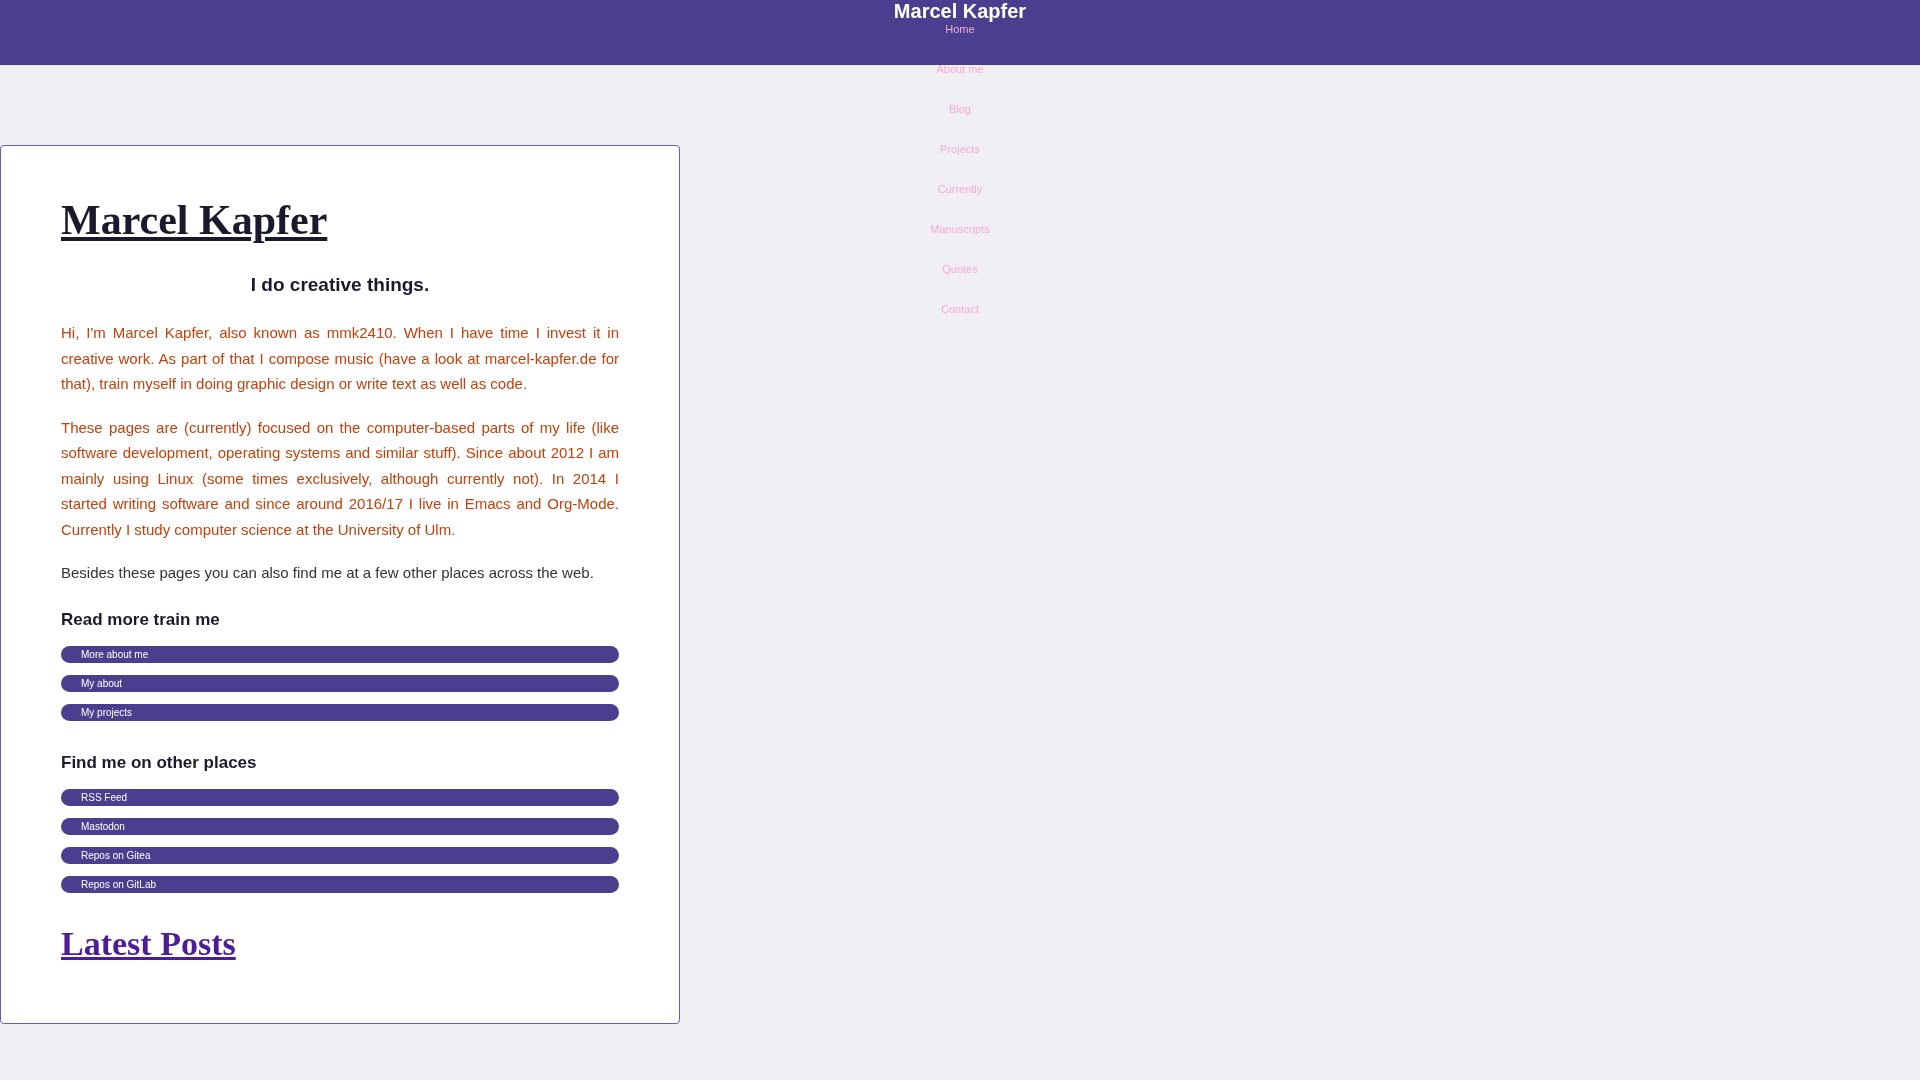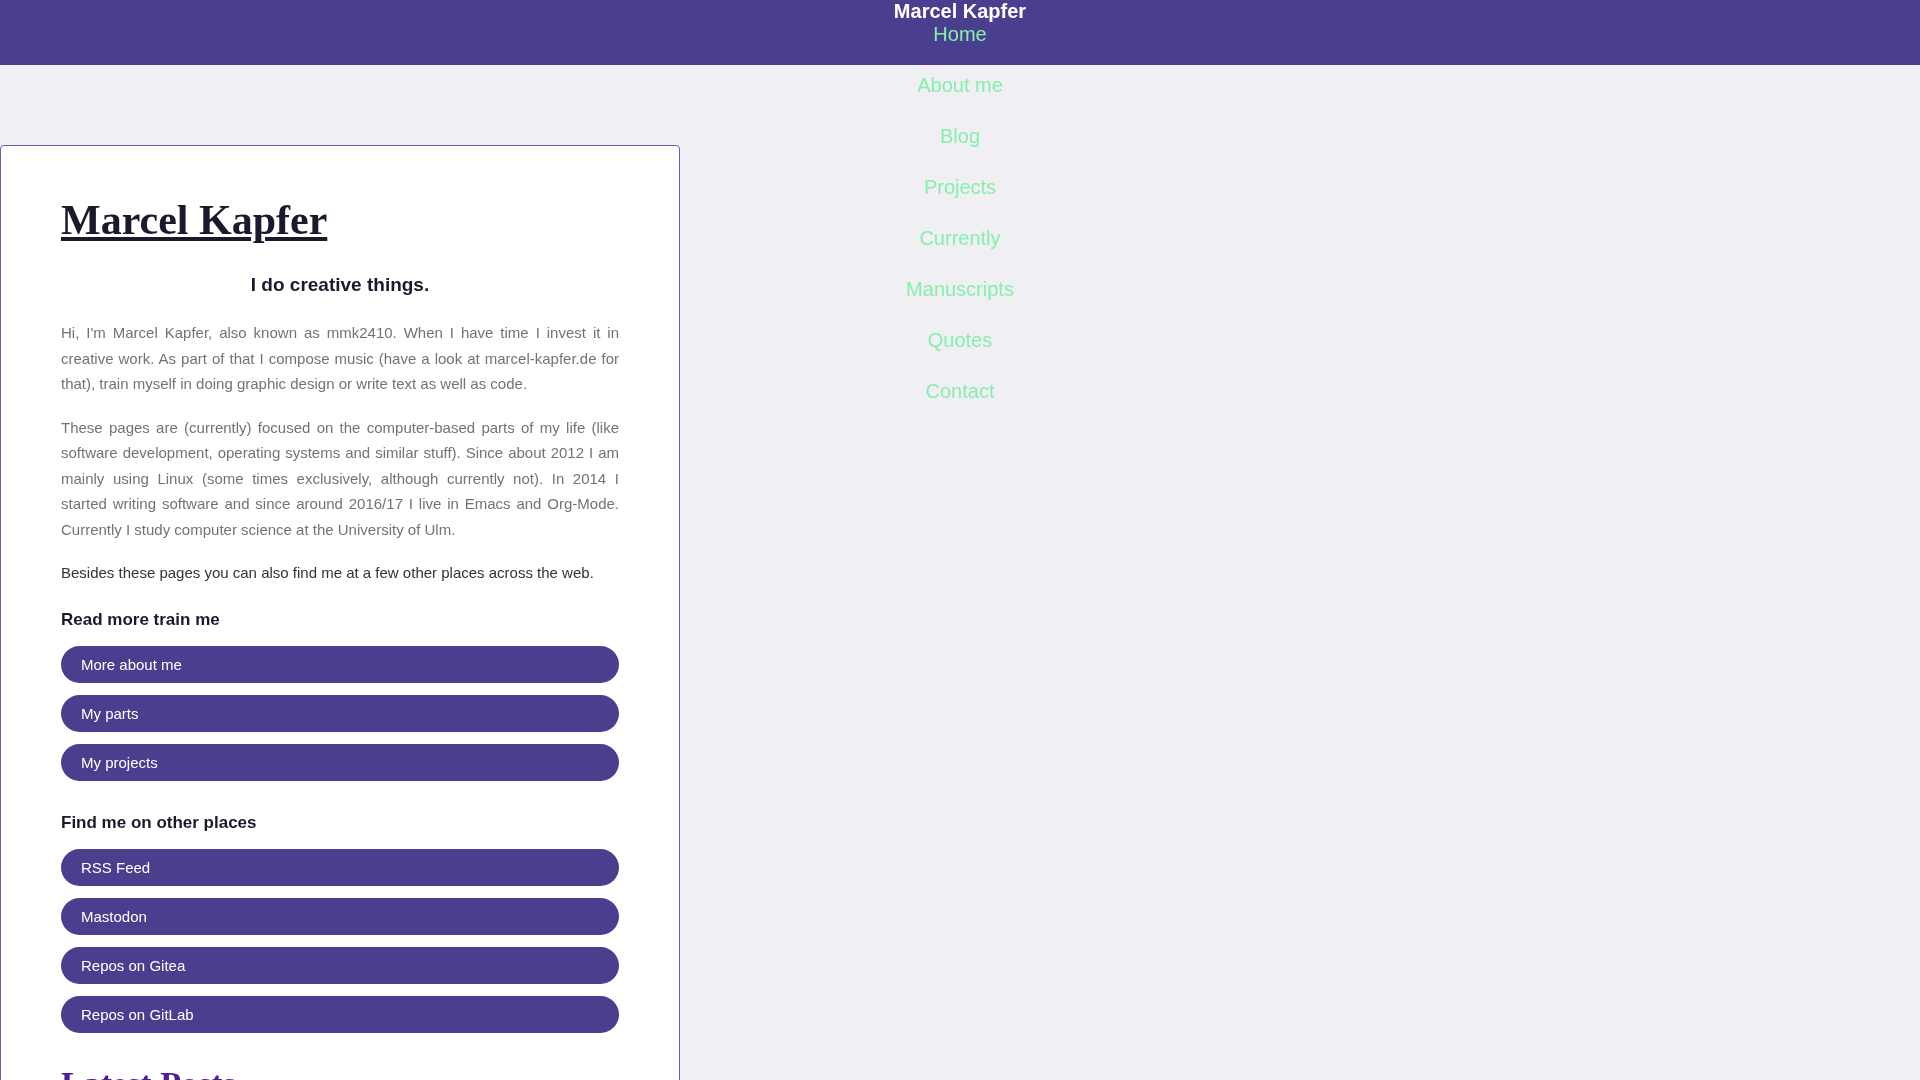--- a/index.html
+++ b/index.html
@@ -32,23 +32,23 @@
       font-family: Arial, sans-serif;
     }
 
     nav {
       display: flex;
       gap: 28px;
       align-items: center;
     }
 
     nav a {
-      color: #86efac;
+      color: #f9a8d4;
       text-decoration: none;
-      font-size: 20px;
+      font-size: 11px;
       font-family: Arial, sans-serif;
       text-align: right;
     }
 
     .main-container {
       display: flex;
       justify-content: center;
       padding: 80px 0;
     }
 
@@ -73,21 +73,21 @@
       font-size: 19px;
       font-weight: bold;
       color: #1a1a2e;
       margin-bottom: 24px;
       font-family: Arial, sans-serif;
       text-align: center;
     }
 
     .intro-text {
       font-size: 15px;
-      color: #737373;
+      color: #c2410c;
       line-height: 1.7;
       margin-bottom: 18px;
       text-align: justify;
       font-family: Arial, sans-serif;
     }
 
     .plain-text {
       font-size: 15px;
       color: #333333;
       line-height: 1.7;
@@ -108,22 +108,22 @@
       gap: 12px;
       flex-wrap: wrap;
       margin-bottom: 32px;
     }
 
     .pill-button {
       background-color: #4a3f8f;
       color: #ffffff;
       border: none;
       border-radius: 50px;
-      padding: 10px 20px;
-      font-size: 15px;
+      padding: 3px 20px;
+      font-size: 10px;
       cursor: pointer;
       font-family: Arial, sans-serif;
       text-decoration: none;
       display: inline-block;
     }
 
     .latest-posts-heading {
       font-size: 34px;
       font-weight: bold;
       color: #4c1d95;
@@ -157,21 +157,21 @@
     <p class="intro-text">Hi, I'm Marcel Kapfer, also known as mmk2410. When I have time I invest it in creative work. As part of that I compose music (have a look at marcel-kapfer.de for that), train myself in doing graphic design or write text as well as code.</p>
 
     <p class="intro-text">These pages are (currently) focused on the computer-based parts of my life (like software development, operating systems and similar stuff). Since about 2012 I am mainly using Linux (some times exclusively, although currently not). In 2014 I started writing software and since around 2016/17 I live in Emacs and Org-Mode. Currently I study computer science at the University of Ulm.</p>
 
     <p class="plain-text">Besides these pages you can also find me at a few other places across the web.</p>
 
     <h2 class="section-heading">Read more train me</h2>
 
     <div class="button-group">
       <a href="#" class="pill-button">More about me</a>
-      <a href="#" class="pill-button">My parts</a>
+      <a href="#" class="pill-button">My about</a>
       <a href="#" class="pill-button">My projects</a>
     </div>
 
     <h2 class="section-heading">Find me on other places</h2>
 
     <div class="button-group">
       <a href="#" class="pill-button">RSS Feed</a>
       <a href="#" class="pill-button">Mastodon</a>
       <a href="#" class="pill-button">Repos on Gitea</a>
       <a href="#" class="pill-button">Repos on GitLab</a>

